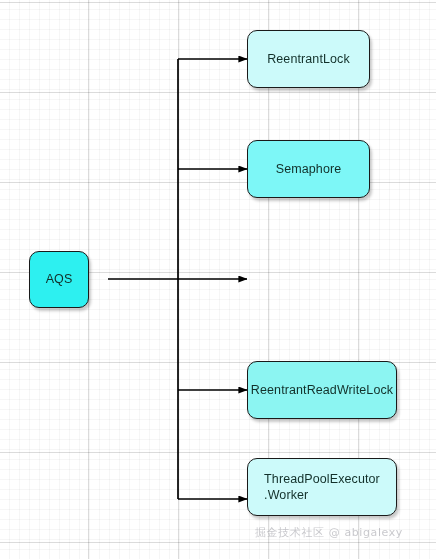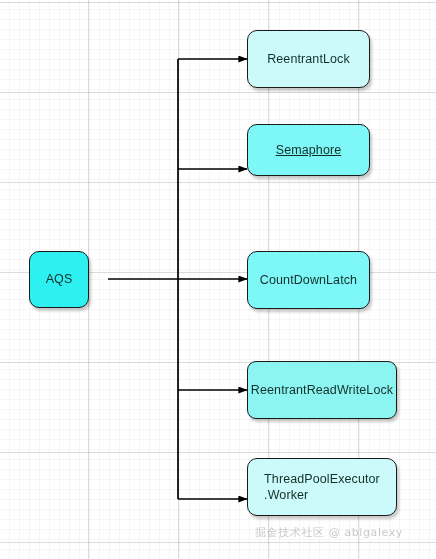--- a/index.html
+++ b/index.html
@@ -96,29 +96,26 @@
   </svg>
 
   <div class="node" style="left: 29px; top: 251px; width: 60px; height: 57px; background: rgb(45, 240, 240); border-color: rgb(26, 26, 26);">
     <span class="node-label">AQS</span>
   </div>
 
   <div class="node" style="left: 247px; top: 30px; width: 123px; height: 58px; background: rgb(204, 250, 250); border-color: rgb(26, 26, 26);">
     <span class="node-label">ReentrantLock</span>
   </div>
 
-  <div class="node" style="left: 247px; top: 124px; width: 123px; height: 52px; background: rgb(125, 247, 247); border-color: rgb(26, 26, 26); text-decoration: underline;">
+  <div class="node" style="left: 247px; top: 140px; width: 123px; height: 58px; background: rgb(125, 247, 247); border-color: rgb(26, 26, 26);">
     <span class="node-label">Semaphore</span>
   </div>
 
-  <div class="node" style="left: 247px; top: 251px; width: 123px; height: 58px; background: rgb(125, 247, 247); border-color: rgb(26, 26, 26);">
-    <span class="node-label">CountDownLatch</span>
-  </div>
 
-  <div class="node" style="left: 247px; top: 361px; width: 150px; height: 58px; background: rgb(140, 245, 242); border-color: rgb(26, 26, 26); border-radius: 9px;">
+  <div class="node" style="left: 247px; top: 361px; width: 150px; height: 58px; background: rgb(140, 245, 242); border-color: rgb(26, 26, 26);">
     <span class="node-label">ReentrantReadWriteLock</span>
   </div>
 
   <div class="node" style="left: 247px; top: 458px; width: 150px; height: 58px; background: rgb(204, 250, 250); border-color: rgb(26, 26, 26);">
     <span class="node-label">ThreadPoolExecutor
 .Worker</span>
   </div>
 
   <div id="watermark">掘金技术社区 @ abigalexy</div>
 

